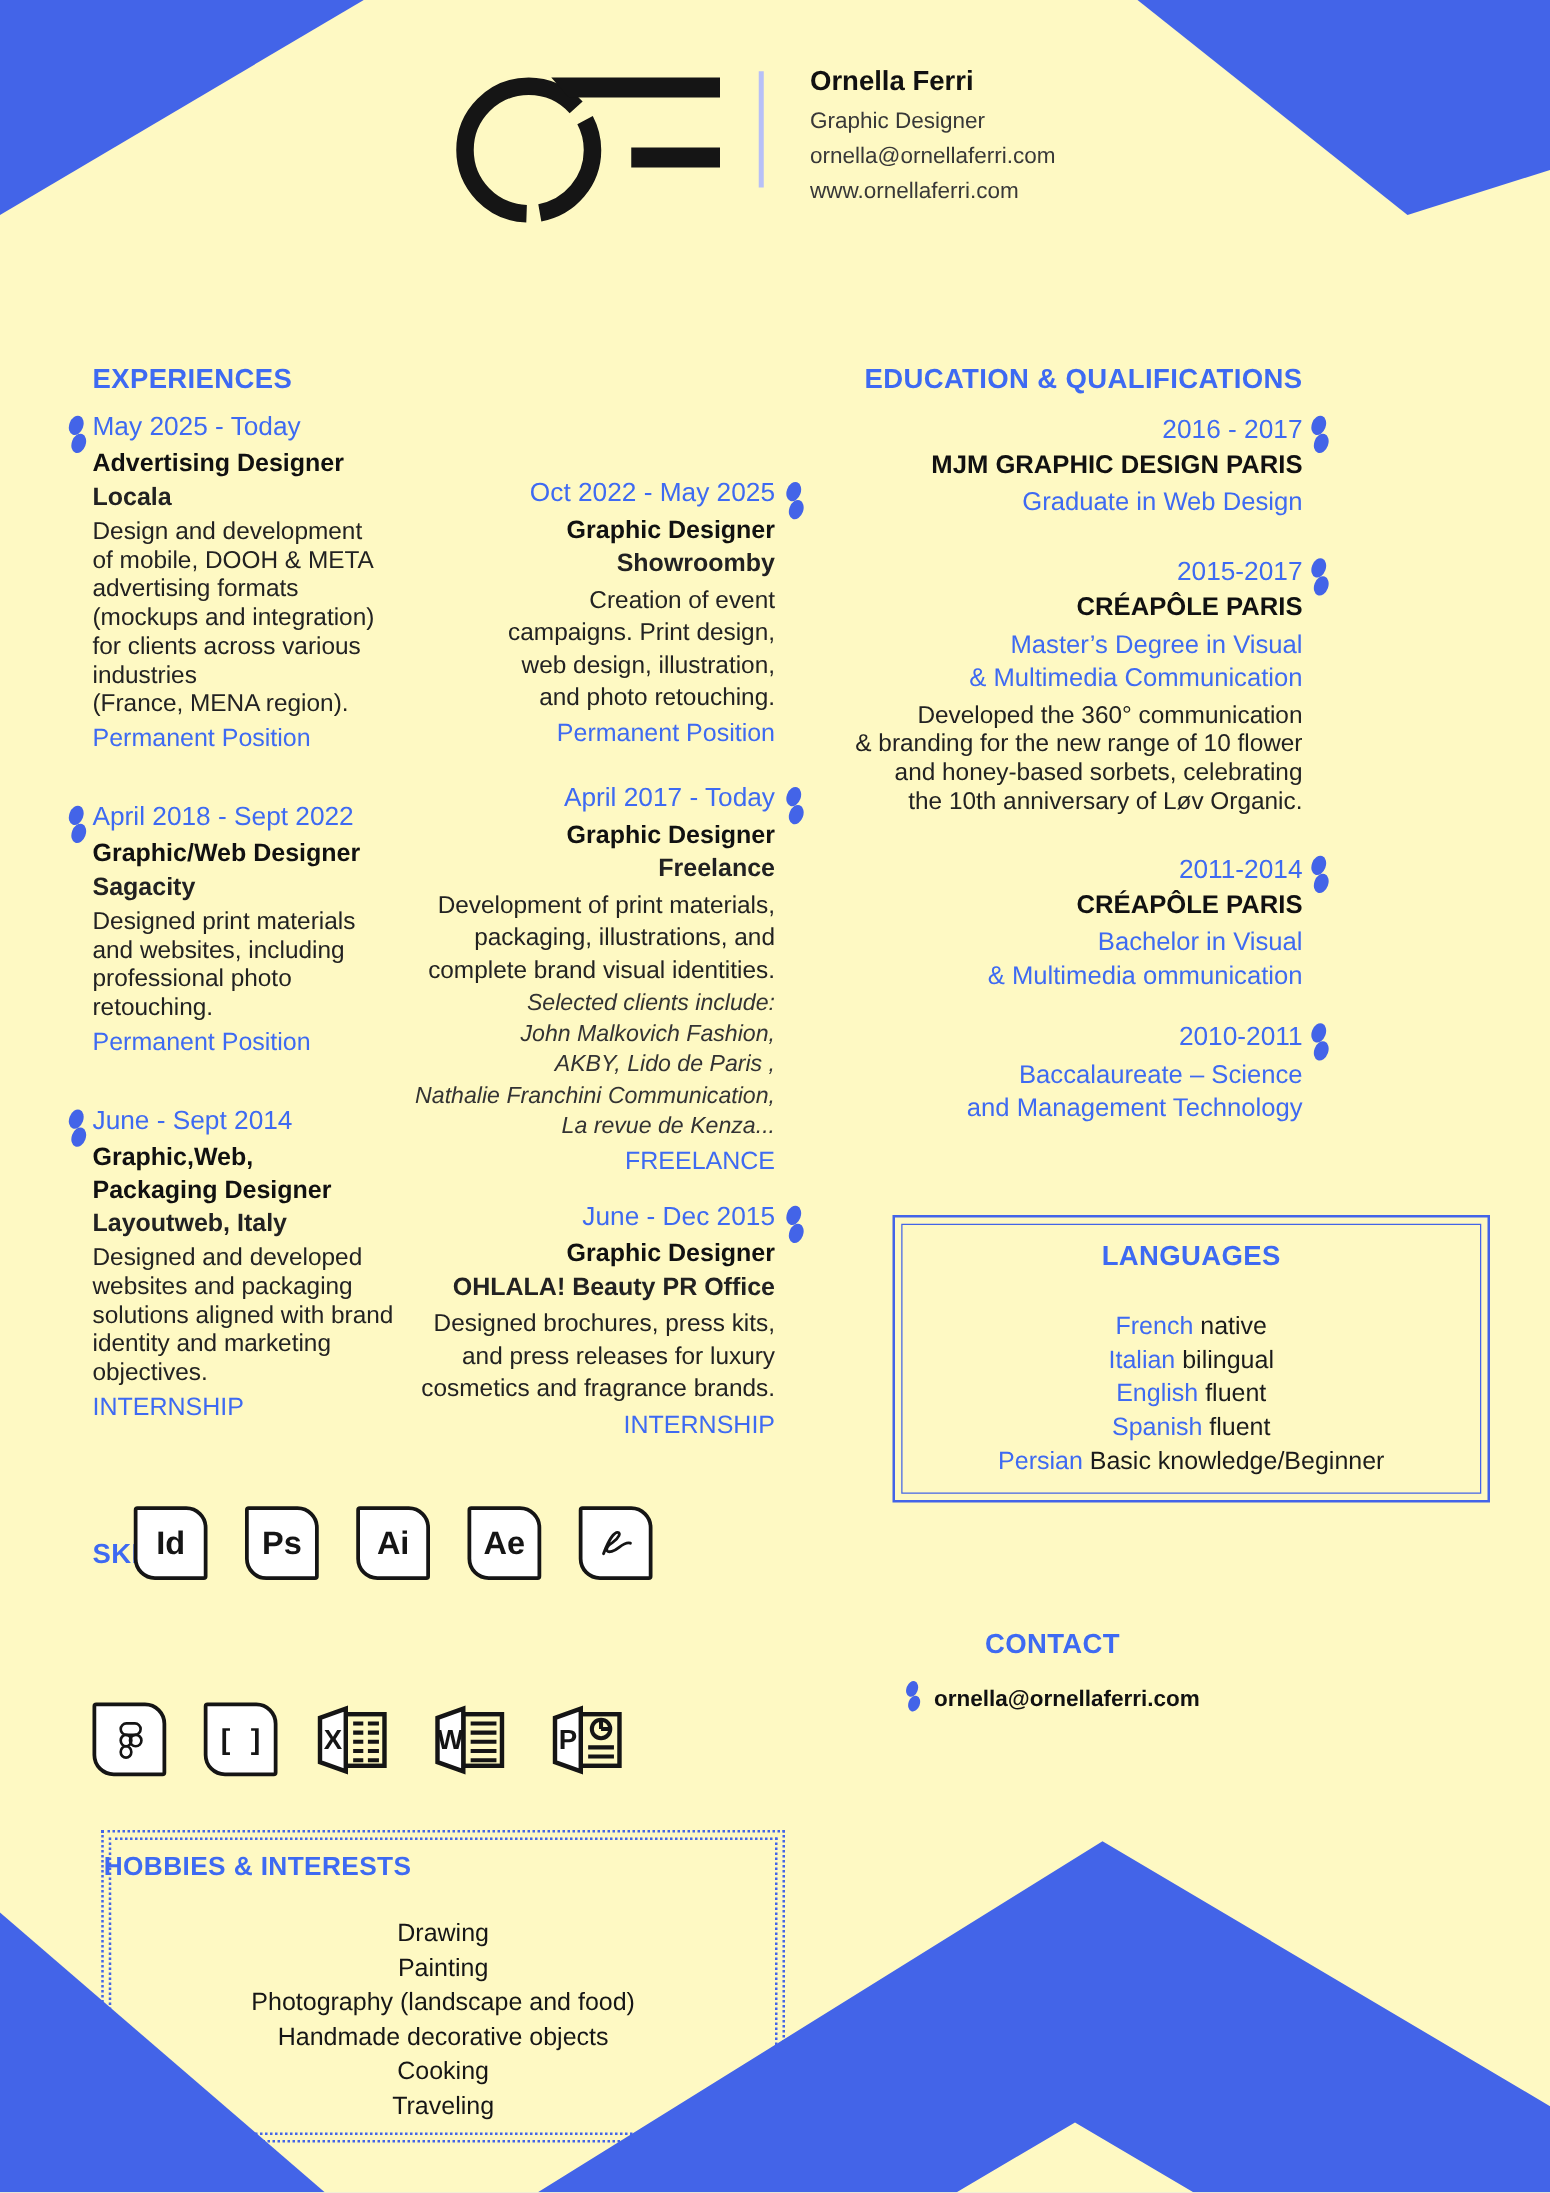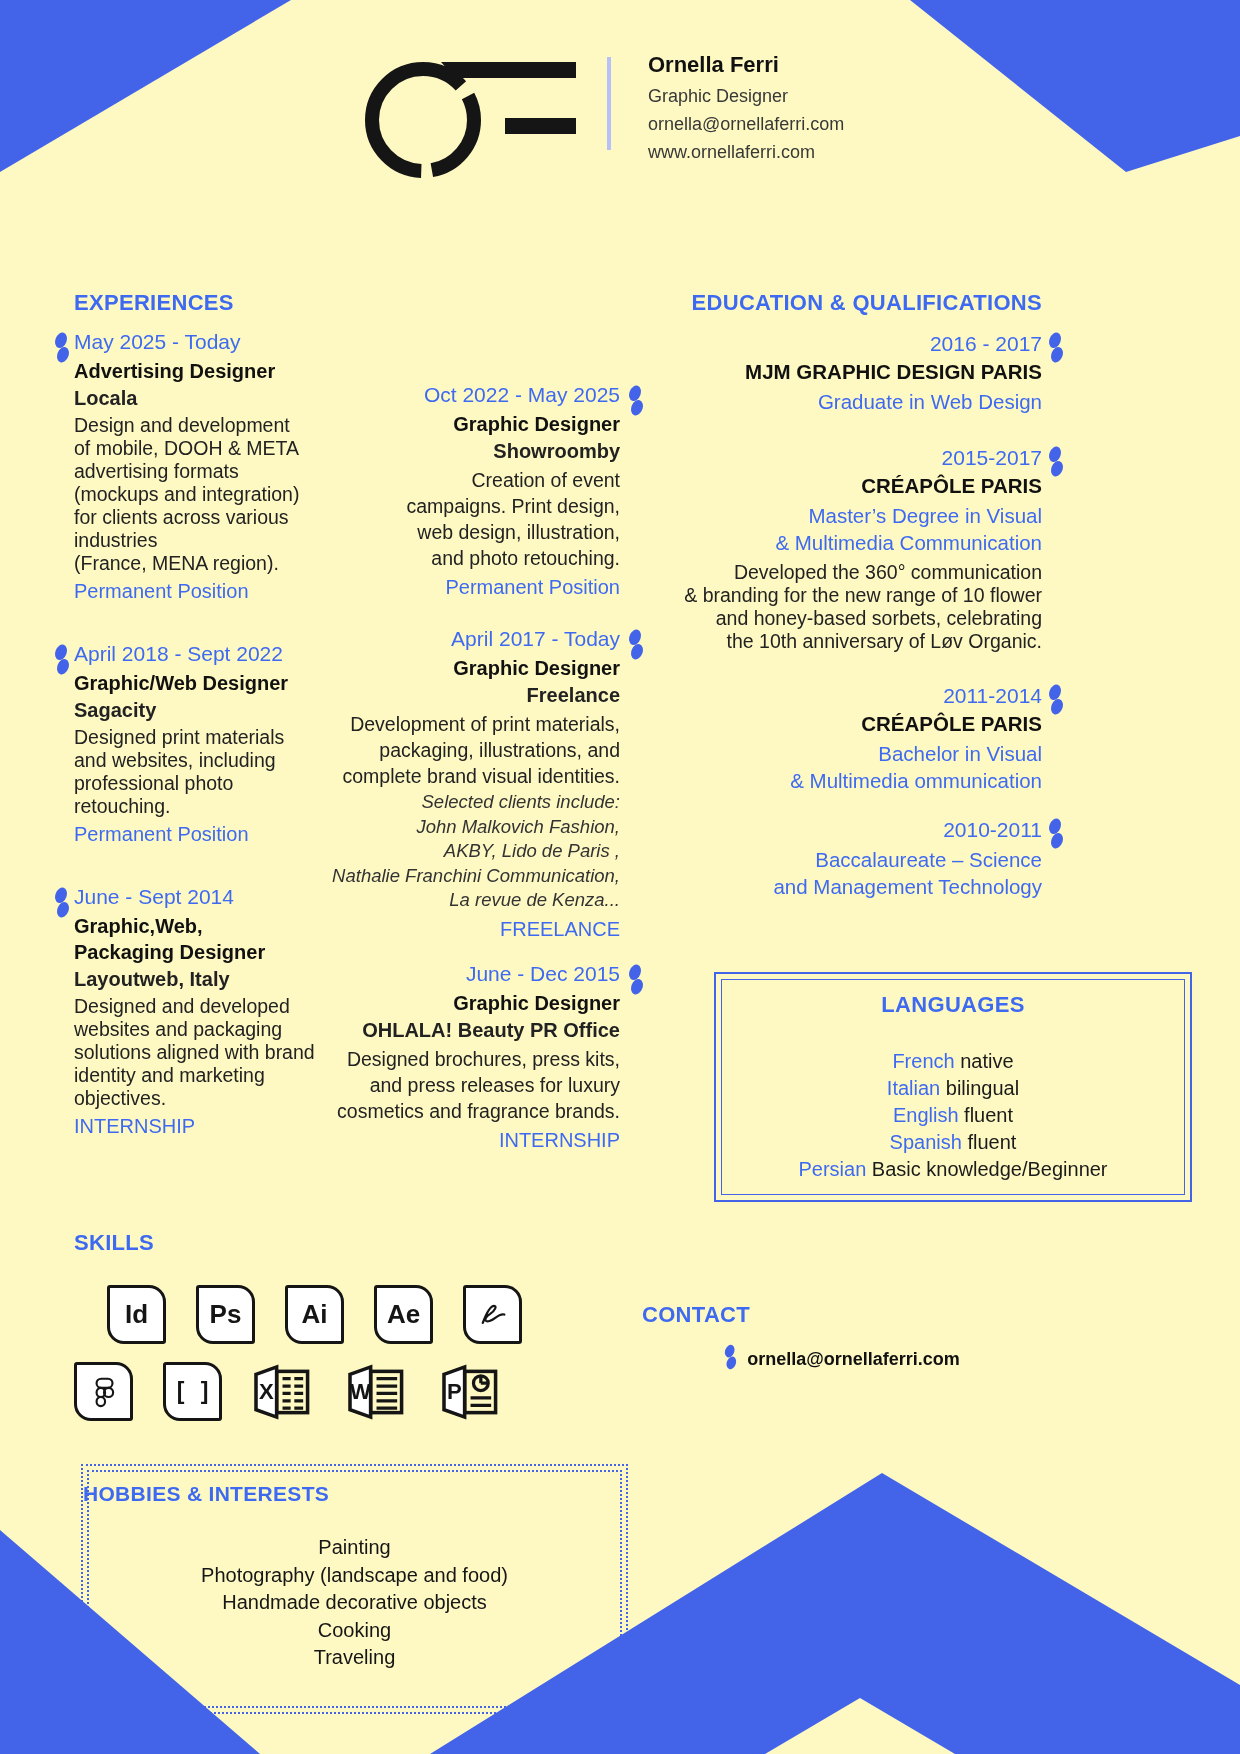--- a/index.html
+++ b/index.html
@@ -60,30 +60,30 @@
   .lang-box{position:absolute;left:714px;top:972px;width:474px;height:226px;border:2px solid var(--accent-shape);}
   .lang-inner{position:absolute;inset:5px;border:1.5px solid var(--accent-shape);}
   .lang-title{text-align:center;margin-top:18px;font-size:22px;font-weight:bold;color:var(--accent-text);letter-spacing:.3px;}
   .lang-list{margin-top:30px;text-align:center;font-size:20px;line-height:27px;}
   .lang-name{color:var(--accent-text);font-weight:500;}
   .lang-level{color:#1b1b1b;font-weight:500;}
 
   
   .skills-h{left:74px;top:1212px;}
   .skill-row{position:absolute;left:74px;display:flex;gap:30px;}
-  .r1{top:1285px;padding-left:33px;} .r2{top:1362px;}
+  .r1{top:1205px;padding-left:33px;} .r2{top:1362px;}
   .tool{width:59px;height:59px;box-sizing:border-box;border:3.5px solid #151515;border-radius:3px 17px 3px 17px;
         display:flex;align-items:center;justify-content:center;background:#fff;}
   .tool span{font-size:26px;font-weight:bold;color:#151515;}
   .tool .brk{font-size:23px;font-weight:600;letter-spacing:5px;padding-left:5px;}
   .tool-ms{width:64px;height:59px;display:flex;align-items:center;justify-content:center;}
   .oline{stroke:#151515;fill:none;}
 
   
-  .contact-h{left:642px;top:1284px;width:400px;text-align:left;}
+  .contact-h{left:642px;top:1284px;width:400px;text-align:center;}
   .contact-row{position:absolute;left:642px;top:1344px;width:400px;display:flex;align-items:center;justify-content:center;gap:10px;}
   .contact-email{font-size:18px;font-weight:bold;color:#111;}
 
   
   .hobbies{position:absolute;left:81px;top:1464px;width:543px;height:246px;border:2px dotted var(--accent-shape);}
   .hobbies-inner{position:absolute;inset:4px;border:2px dotted var(--accent-shape);}
   .hob-title{text-align:left;margin-top:16px;font-size:21px;font-weight:bold;color:var(--accent-text);letter-spacing:.3px;}
   .hob-list{margin-top:28px;text-align:center;font-size:20px;font-weight:500;color:#161616;}
   .hob-list div{line-height:27.5px;}
 </style>
@@ -365,20 +365,21 @@
             <ellipse cx="9" cy="22.7" rx="5.6" ry="8" transform="rotate(20 9 22.7)"></ellipse>
           </svg>
       </span>
       <span class="contact-email">ornella@ornellaferri.com</span>
     </div>
 
     <section class="hobbies">
       <div class="hobbies-inner"></div>
       <div class="hob-title">HOBBIES &amp; INTERESTS</div>
       <div class="hob-list">
+        <div>Drawing</div>
         <div>Painting</div>
         <div>Photography (landscape and food)</div>
         <div>Handmade decorative objects</div>
         <div>Cooking</div>
         <div>Traveling</div>
       </div>
     </section>
 
   </div>
 </div>

